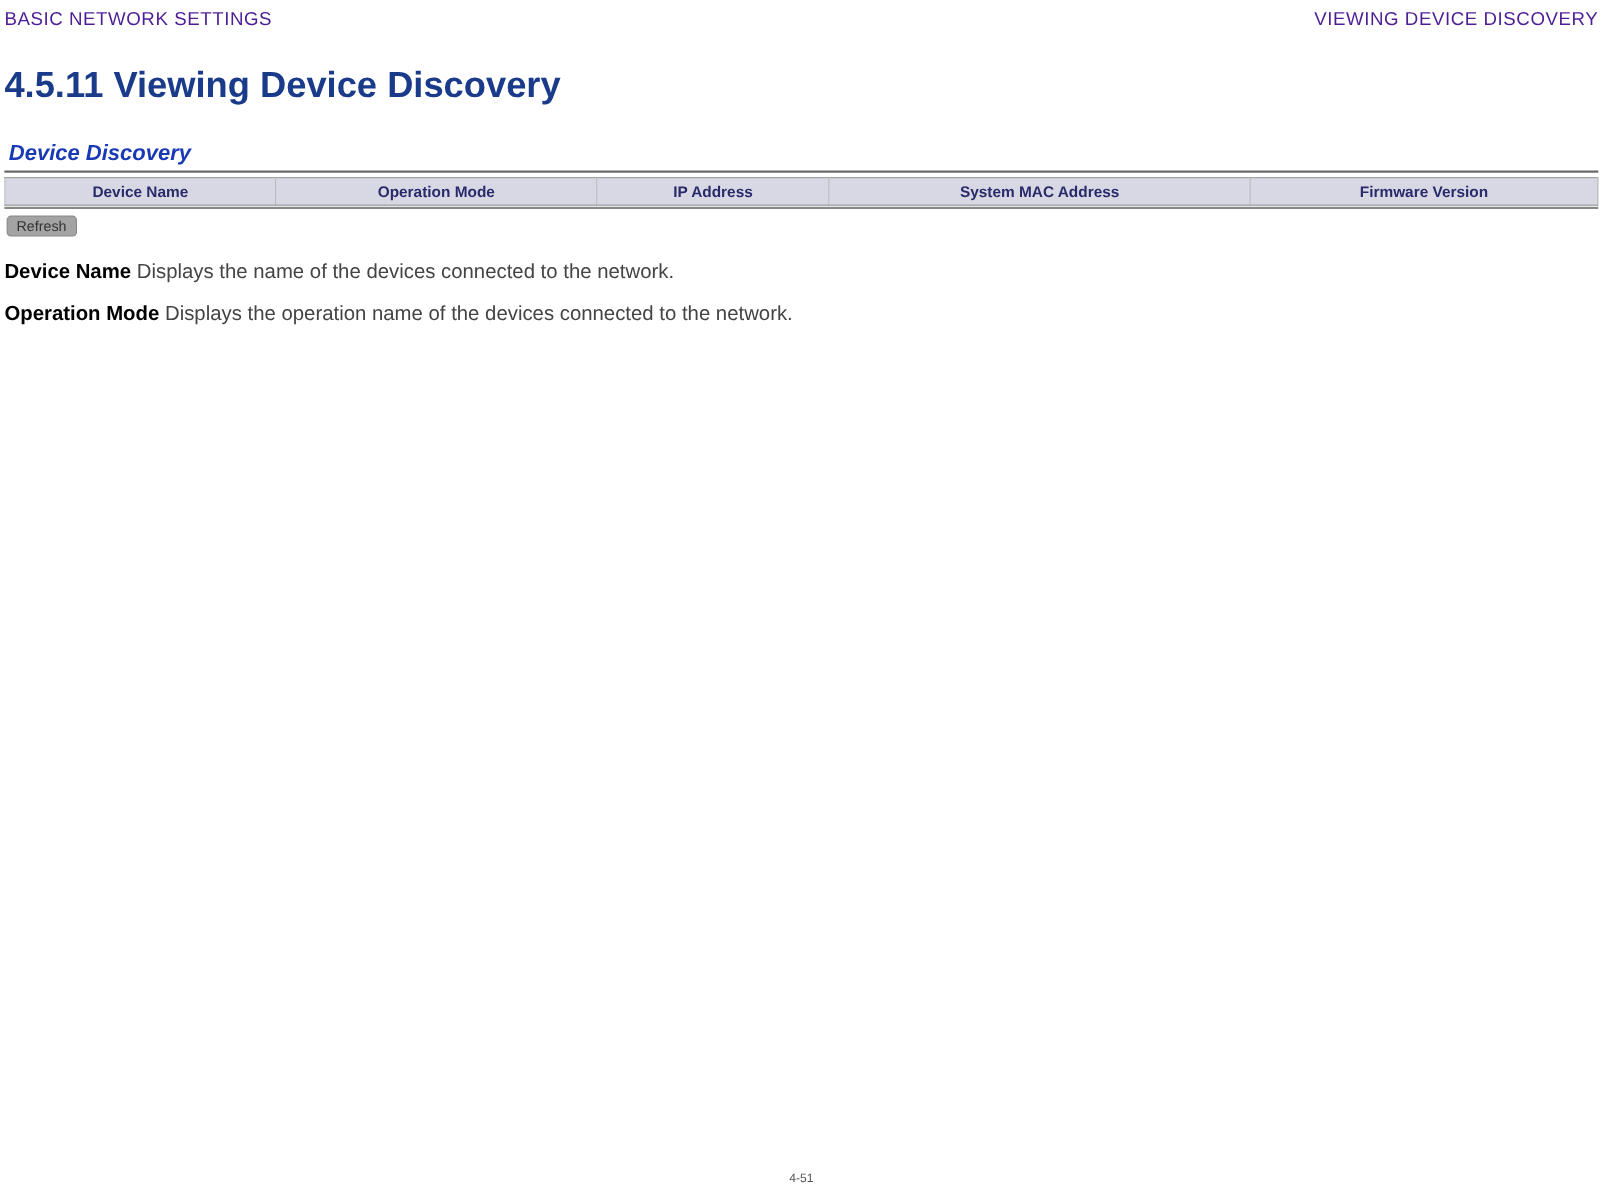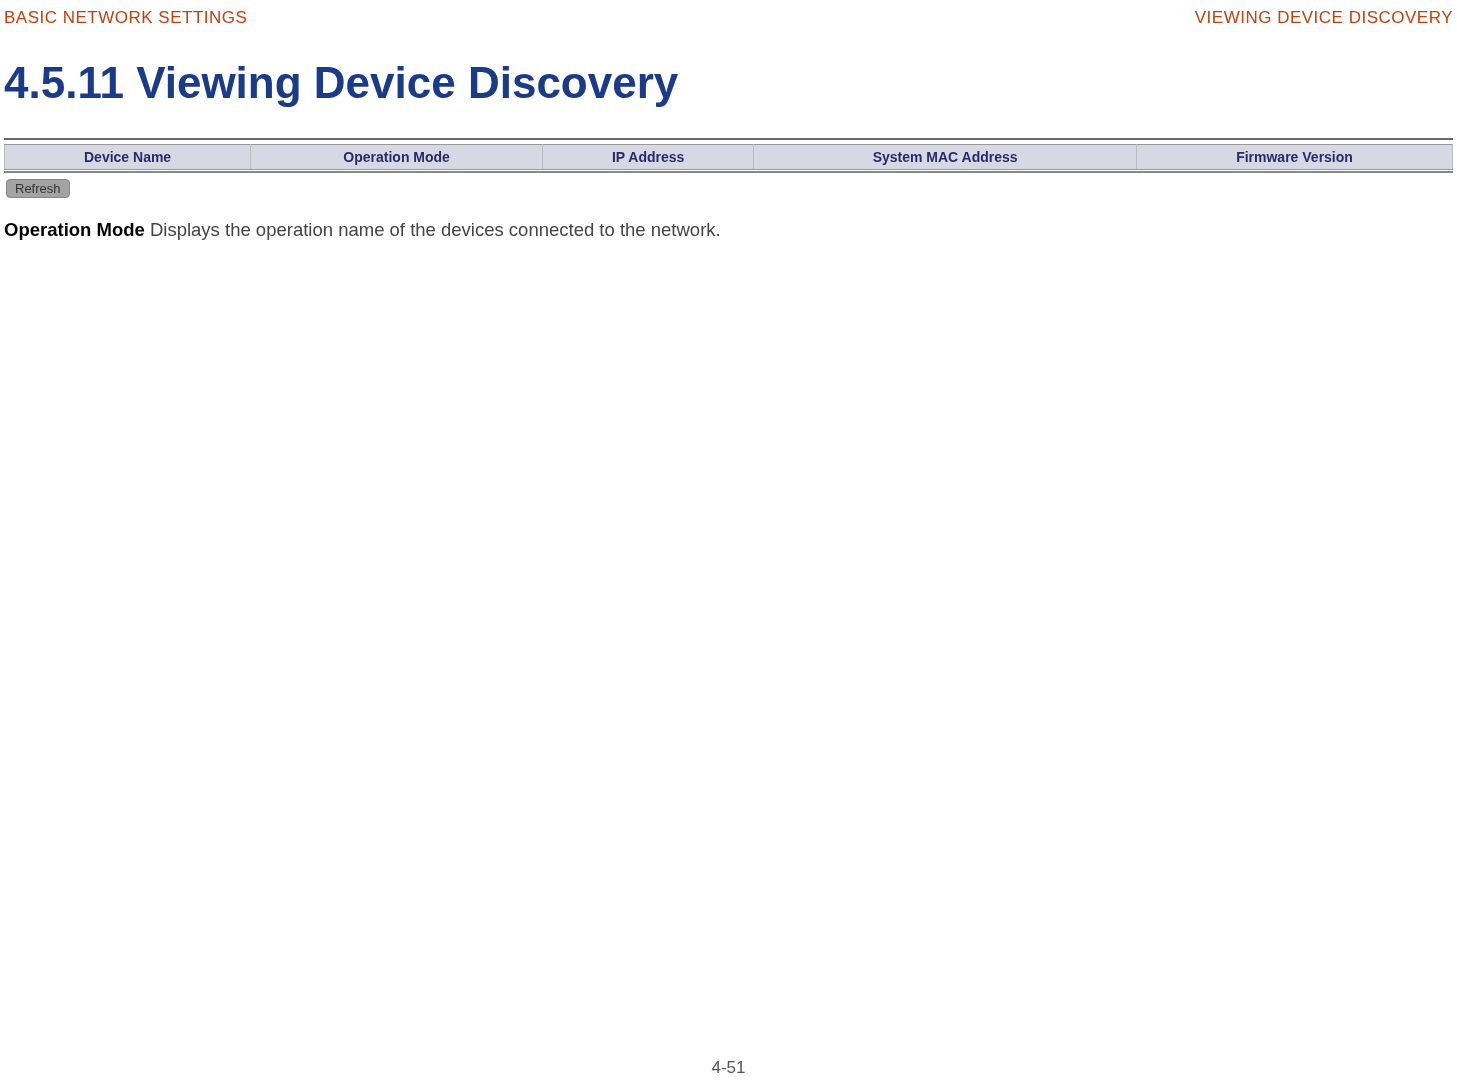--- a/index.html
+++ b/index.html
@@ -14,28 +14,28 @@
       width: 1457px;
       height: 1090px;
       position: relative;
       padding: 0;
     }
     .header-row {
       display: flex;
       justify-content: space-between;
       padding: 8px 4px 0 4px;
       font-size: 17px;
-      color: #c2410c;
+      color: #4c1d95;
       font-variant: small-caps;
       letter-spacing: 0.5px;
     }
     .main-heading {
       font-family: Verdana, Geneva, sans-serif;
       font-weight: bold;
-      font-size: 44px;
+      font-size: 33px;
       color: #1a3a8a;
       padding: 30px 4px 20px 4px;
     }
     .screenshot-container {
       margin: 10px 4px 20px 4px;
       background: #ffffff;
     }
     .panel-title {
       font-family: Arial, Helvetica, sans-serif;
       font-weight: bold;
@@ -94,50 +94,54 @@
     }
     .desc-term {
       font-weight: bold;
       color: #000000;
     }
     .page-number {
       position: absolute;
       bottom: 12px;
       left: 50%;
       transform: translateX(-50%);
-      font-size: 17px;
+      font-size: 11px;
       color: #555555;
     }
   </style>
 </head>
 <body>
 
 <div class="header-row">
   <div>BASIC NETWORK SETTINGS</div>
   <div>VIEWING DEVICE DISCOVERY</div>
 </div>
 
 <h1 class="main-heading">4.5.11 Viewing Device Discovery</h1>
 
 <div class="screenshot-container">
+  <div class="panel-title">Device Discovery</div>
   <hr class="panel-hr-top">
   <table class="discovery-table">
     <thead>
       <tr>
         <th>Device Name</th>
         <th>Operation Mode</th>
         <th>IP Address</th>
         <th>System MAC Address</th>
         <th>Firmware Version</th>
       </tr>
     </thead>
   </table>
   <div class="table-underline"></div>
   <button class="refresh-btn">Refresh</button>
 </div>
 
 <div class="descriptions">
   <p class="desc-item">
+    <span class="desc-term">Device Name</span><span>  Displays the name of the devices connected to the network.</span>
+  </p>
+  <p class="desc-item">
     <span class="desc-term">Operation Mode</span><span>  Displays the operation name of the devices connected to the network.</span>
   </p>
 </div>
 
 <div class="page-number">4-51</div>
 
 </body></html>

